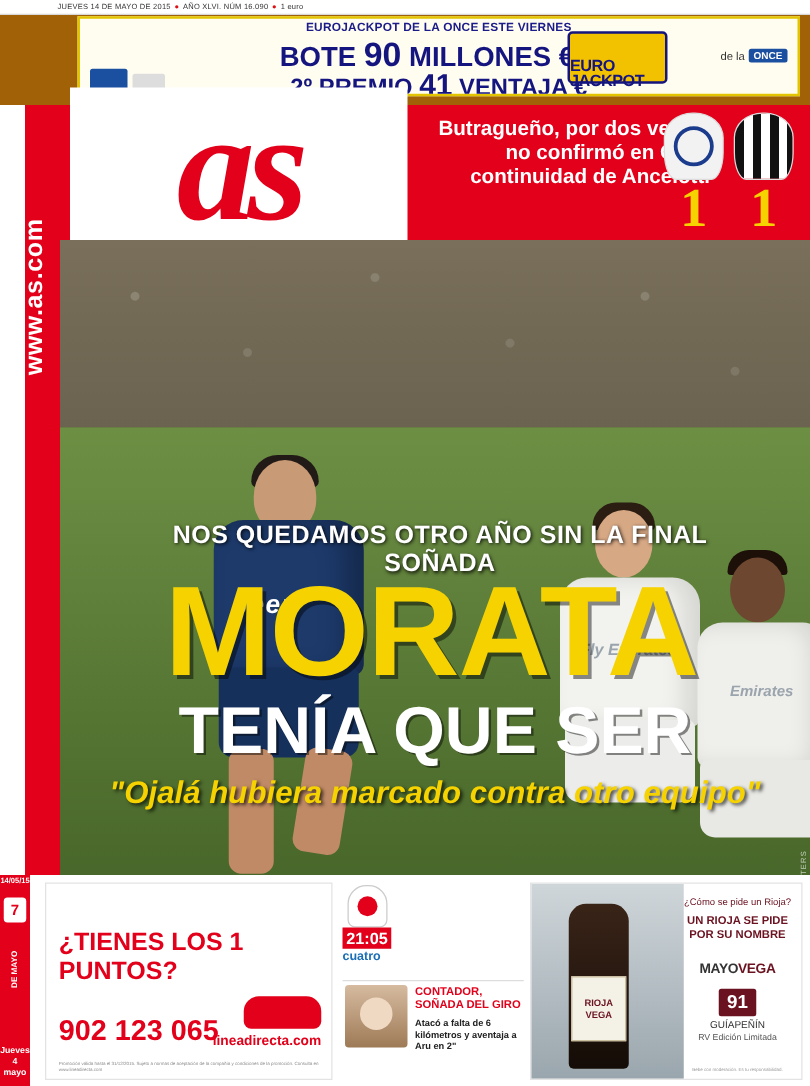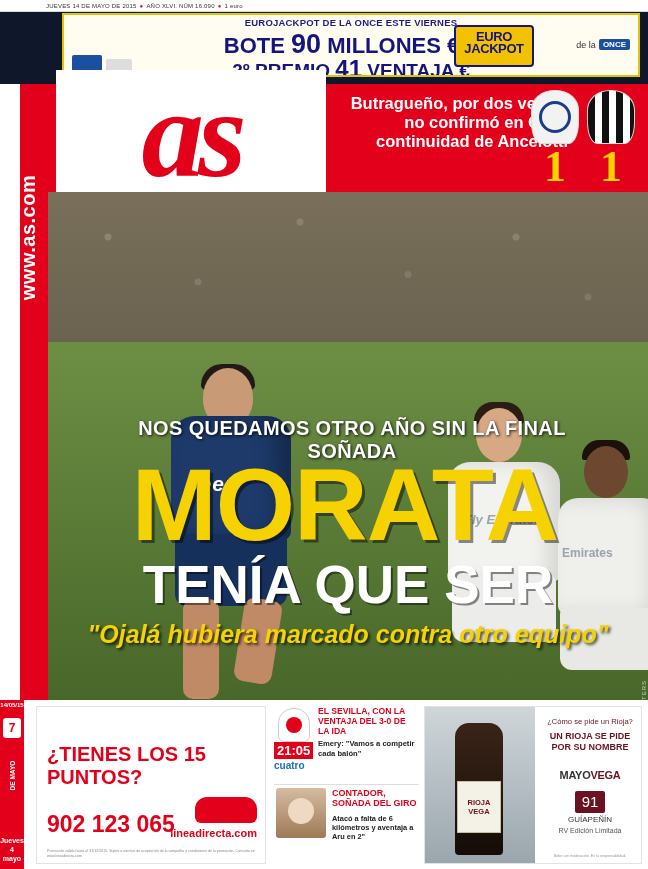--- a/index.html
+++ b/index.html
@@ -11,21 +11,21 @@
     width: 648px;
     height: 869px;
     font-family: "Liberation Sans", sans-serif;
     overflow: hidden;
     position: relative;
   }
   .page {
     position: relative;
     width: 648px;
     height: 869px;
-    background: #0f172a;
+    background: #a16207;
   }
 
   
   .topstrip {
     position: absolute;
     left: 0; top: 0;
     width: 648px; height: 12px;
     background: #ffffff;
     border-bottom: 1px solid #d8d8d8;
     font-size: 6px;
@@ -82,22 +82,22 @@
     position: absolute;
     right: 104px; top: 10px;
     width: 80px; height: 42px;
     background: #f2c200;
     border: 2px solid #15157f;
     border-radius: 4px;
     color: #15157f;
     font-size: 13px;
     font-weight: bold;
     line-height: 12px;
-    text-align: center;
-    padding-top: 4px;
+    text-align: left;
+    padding-top: 20px;
     box-sizing: border-box;
     letter-spacing: -.4px;
   }
   .ad-once .dela {
     position: absolute;
     right: 8px; top: 24px;
     font-size: 9px;
     color: #333;
   }
   .ad-once .once-mark {
@@ -392,23 +392,24 @@
   }
   .player.varane .shorts {
     position: absolute;
     left: 12px; top: 168px;
     width: 100px; height: 62px;
     background: #e8e8e4;
     border-radius: 6px 6px 12px 12px;
   }
   .player.varane .emirates {
     position: absolute;
-    left: 14px; top: 106px;
+    left: 36px; top: 106px;
     color: #9aa4ad;
     font-size: 12px;
+    font-style: italic;
     font-weight: bold;
   }
   .photo .credit {
     position: absolute;
     right: 1px; bottom: 20px;
     transform: rotate(-90deg);
     transform-origin: right bottom;
     color: rgba(255,255,255,.65);
     font-size: 6px;
     letter-spacing: 1px;
@@ -652,21 +653,21 @@
     left: 424px; top: 6px;
     width: 218px; height: 158px;
     background: #ffffff;
     border: 1px solid #e3e3e3;
     box-sizing: border-box;
     overflow: hidden;
   }
   .ad-rioja .photo-box {
     position: absolute;
     left: 0; top: 0;
-    width: 110px; height: 156px;
+    width: 122px; height: 156px;
     background: linear-gradient(#cfd6da, #9aa6ad);
   }
   .ad-rioja .bottle {
     position: absolute;
     left: 30px; top: 16px;
     width: 48px; height: 132px;
     background: linear-gradient(#3a2418, #140c07);
     border-radius: 14px 14px 4px 4px;
   }
   .ad-rioja .label {
@@ -712,21 +713,21 @@
     letter-spacing: -.3px;
   }
   .ad-rioja .brand .accent { color: #6b1220; }
   .ad-rioja .score-badge {
     position: absolute;
     left: 150px; top: 84px;
     width: 30px; height: 22px;
     background: #6b1220;
     color: #fff;
     font-size: 15px;
-    font-weight: normal;
+    font-weight: bold;
     line-height: 22px;
     text-align: center;
     border-radius: 2px;
   }
   .ad-rioja .guia {
     position: absolute;
     left: 116px; top: 108px;
     width: 98px;
     color: #333;
     font-size: 8px;
@@ -843,36 +844,32 @@
   <div class="bottom">
 
     <div class="promo-strip">
       <div class="date-top">14/05/15</div>
       <div class="shirt">7</div>
       <div class="vert">DE MAYO</div>
       <div class="bot">Jueves 4 mayo</div>
     </div>
 
     <div class="ad-linea">
-      <div class="q">¿TIENES LOS 15 PUNTOS?</div>
+      <div class="q">¿TIENES LOS 1 PUNTOS?</div>
       <div class="phone">902 123 065</div>
       <div class="car"></div>
       <div class="brand">lineadirecta.com</div>
       <div class="legal">Promoción válida hasta el 31/12/2015. Sujeto a normas de aceptación de la compañía y condiciones de la promoción. Consulta en www.lineadirecta.com</div>
     </div>
 
     <div class="col-news">
       <div class="news-top">
         <div class="crest-sev"></div>
         <div class="time">21:05</div>
         <div class="channel">cuatro</div>
-        <div class="txt">
-          <span>EL SEVILLA, CON LA VENTAJA DEL 3-0 DE LA IDA</span>
-          <span class="blk">Emery: "Vamos a competir cada balón"</span>
-        </div>
       </div>
       <div class="news-bot">
         <div class="thumb"></div>
         <div class="hl">CONTADOR, SOÑADA DEL GIRO</div>
         <div class="body">Atacó a falta de 6 kilómetros y aventaja a Aru en 2"</div>
       </div>
     </div>
 
     <div class="ad-rioja">
       <div class="photo-box">

